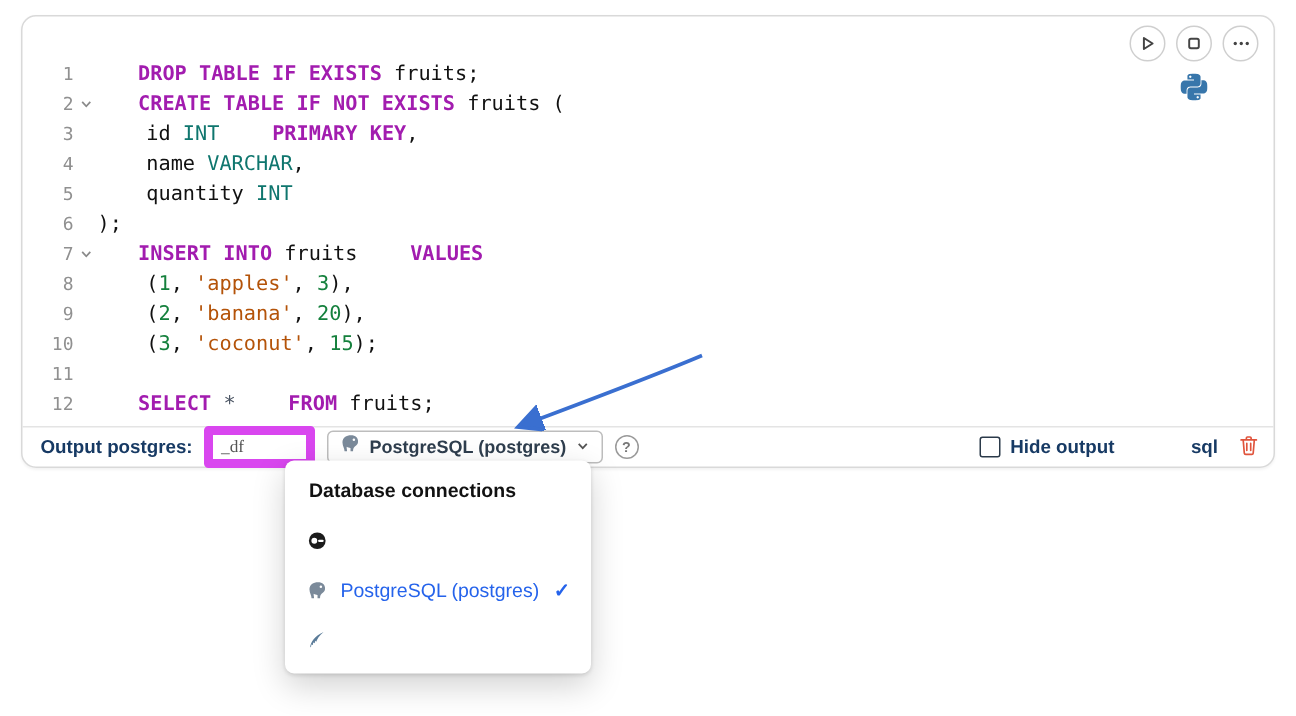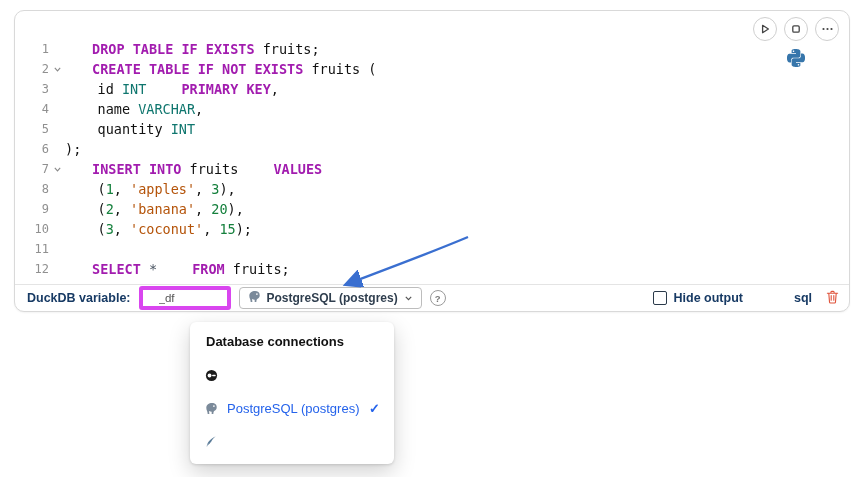--- a/index.html
+++ b/index.html
@@ -48,23 +48,23 @@
   .tk-pl  { color:var(--c-plain,#111); }
 
   
   .cell-footer {
     position:absolute; left:0; right:0; bottom:0; height:27px;
     box-sizing:border-box; border-top:1px solid #e4e4e4;
     display:flex; align-items:center; gap:8px; padding:0 10px 0 12px;
   }
   .footer-label { font-size:12.5px; font-weight:bold; color:var(--c-label,#173a64); white-space:nowrap; }
   .var-input {
-    width:52px; height:16px; border:4px solid #d946ef; border-radius:3px;
-    font-family:Liberation Sans, sans-serif; font-size:11.5px; color:#555;
-    padding:0 16px; outline:none;
+    width:52px; height:16px; border:6px solid #d946ef; border-radius:3px;
+    font-family:Liberation Serif, serif; font-size:11.5px; color:#555;
+    padding:0 5px; outline:none;
   }
   .conn-trigger {
     display:flex; align-items:center; gap:6px; height:20px; padding:0 8px;
     border:1px solid #bdbdbd; border-radius:4px; background:#fff; cursor:pointer;
   }
   .conn-label { font-size:12px; font-weight:bold; color:#2f3e4e; white-space:nowrap; }
   .help-btn {
     width:14px; height:14px; border:1px solid #9a9a9a; border-radius:50%;
     display:flex; align-items:center; justify-content:center;
     font-size:9.5px; font-weight:bold; color:#777; background:#fff; cursor:pointer;
@@ -78,21 +78,21 @@
   .lang-badge { margin-left:51px; font-size:12.5px; font-weight:bold; color:var(--c-label,#173a64); }
   .trash-btn { margin-left:14px; background:none; border:none; padding:0; cursor:pointer; display:flex; }
 
   
   .annotation-arrow { position:absolute; left:0; top:0; z-index:3; pointer-events:none; }
   .annotation-arrow path { stroke:var(--c-arrow,#3a6fd0); }
   .annotation-arrow .ah { fill:var(--c-arrow,#3a6fd0); }
 
   
   .menu {
-    position:absolute; left:190px; top:322px; width:204px; z-index:6;
+    position:absolute; left:190px; top:307px; width:204px; z-index:6;
     background:#fff; border-radius:6px;
     box-shadow:0 1px 3px rgba(0,0,0,0.14), 0 8px 22px rgba(0,0,0,0.18);
     padding:10px 0 6px;
   }
   .menu-header { padding:2px 16px 10px; font-size:13px; font-weight:bold; color:#111; }
   .menu-item {
     display:flex; align-items:center; gap:9px; height:33px; padding:0 14px;
     font-size:13px; color:#1f2937; cursor:pointer;
   }
   .menu-item .mi-icon { width:14px; display:flex; justify-content:center; flex:none; }
@@ -201,21 +201,21 @@
         <span class="code">&nbsp;</span>
       </div>
       <div class="code-line">
         <span class="gutter">12</span>
         <span class="fold"></span>
         <span class="code"><span class="tk-kw">SELECT</span><span class="tk-pl"> </span><span class="tk-op">*</span><span class="tk-pl"> </span><span class="tk-kw">FROM</span><span class="tk-pl"> fruits;</span></span>
       </div>
     </div>
 
   <div class="cell-footer">
-    <span class="footer-label">DuckDB variable:</span>
+    <span class="footer-label">Output postgres:</span>
     <input class="var-input" type="text" value="_df" style="">
     <div class="conn-trigger">
       <span>
         <svg width="13" height="13" viewBox="0 0 14 14">
             <path d="M12.6 6.1 C12.9 3 10.7 1.2 7.6 1.2 C4.2 1.2 1.4 3 1.4 6.3 C1.4 9 2.9 10.3 2.9 12.8 L4.7 12.8 C4.7 11.2 4.2 10.4 4.5 9.6 C5.2 10.1 6.2 10.4 7.2 10.4 L7.2 12.8 L9 12.8 C9 11.3 9.3 10.2 10.3 9.4 C11.7 8.4 12.4 7.6 12.6 6.1 Z" fill="#7b8a9a"></path>
             <circle cx="9.6" cy="4.4" r="0.9" fill="#fff"></circle>
           </svg>
       </span>
       <span class="conn-label">PostgreSQL (postgres)</span>
       <span>

